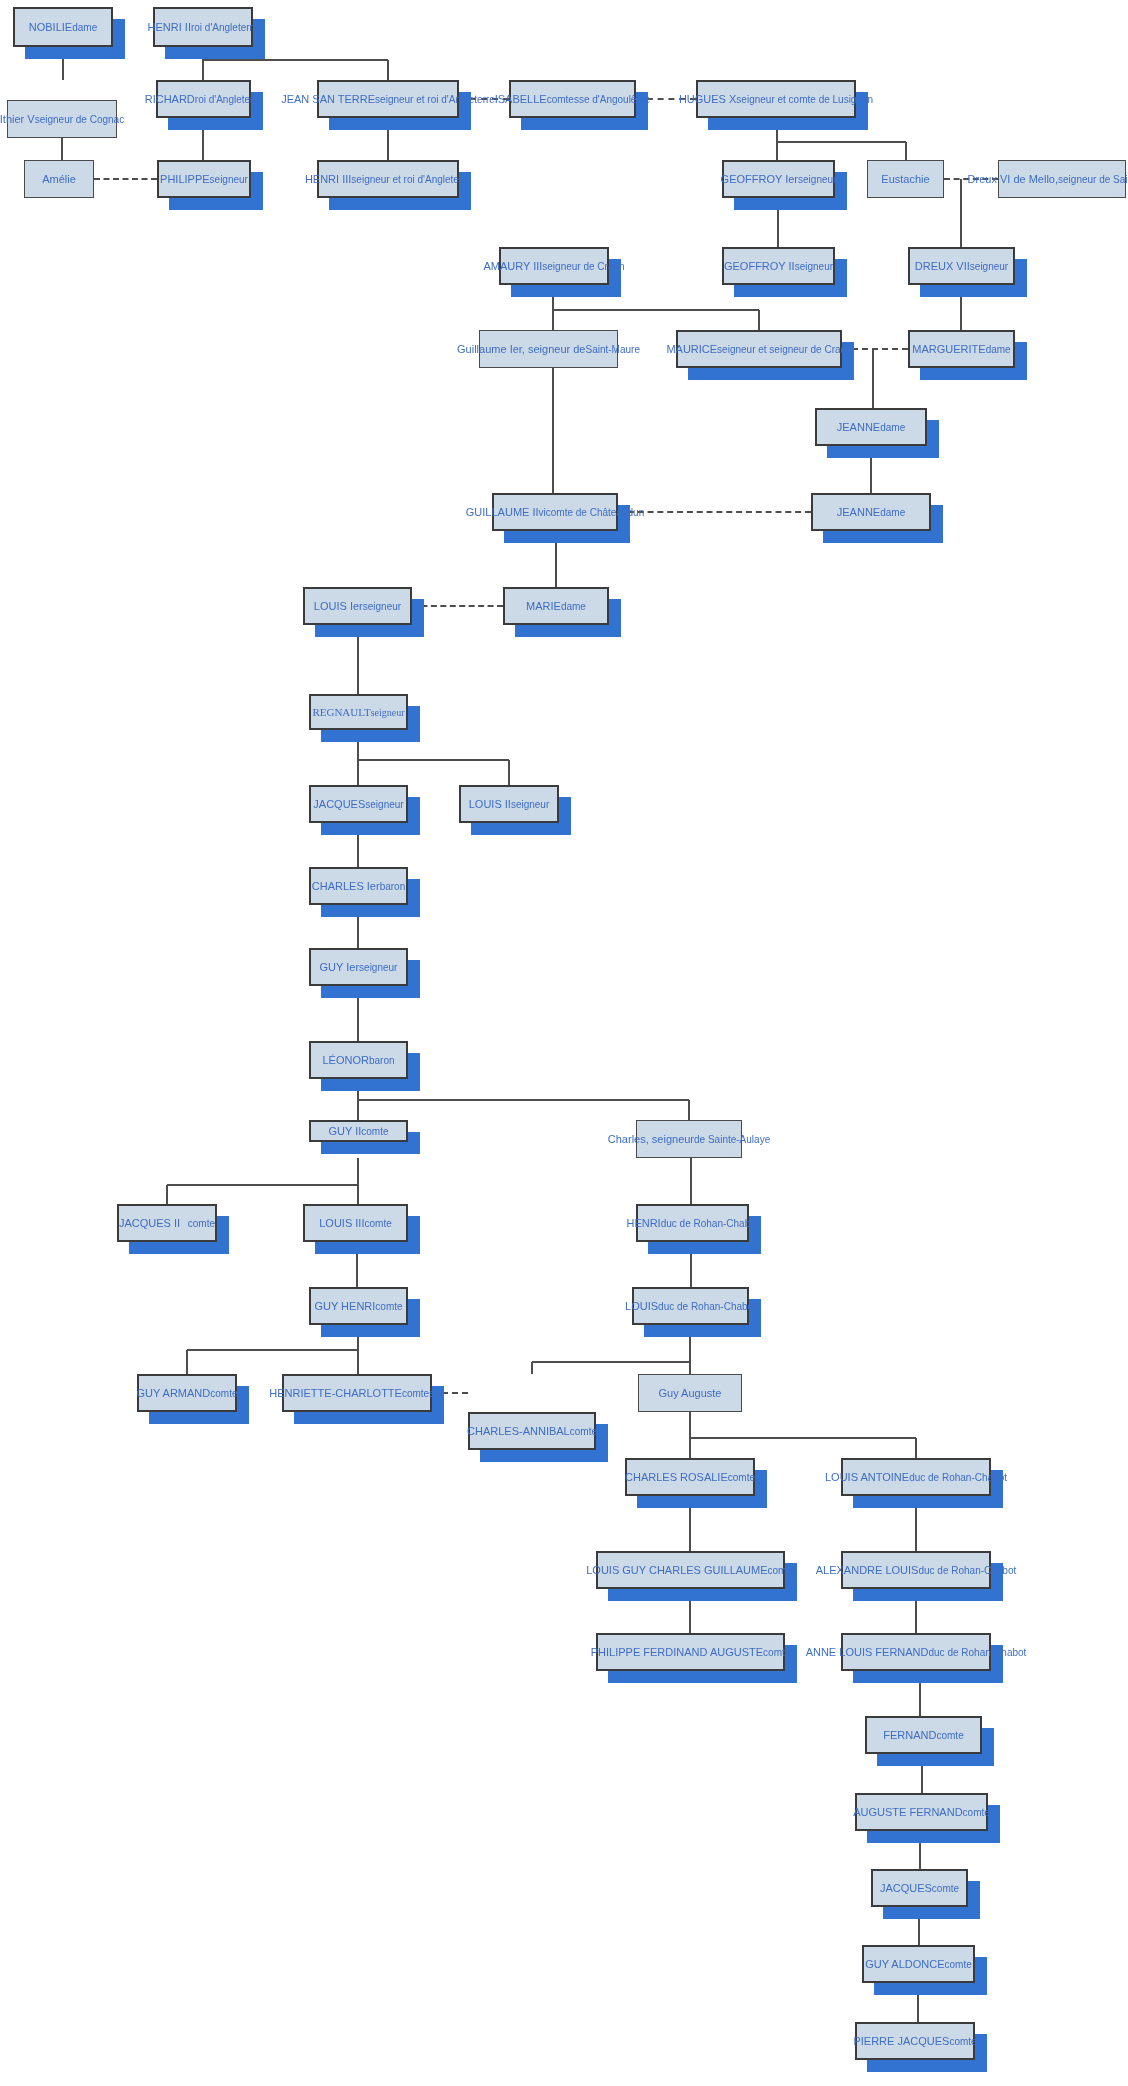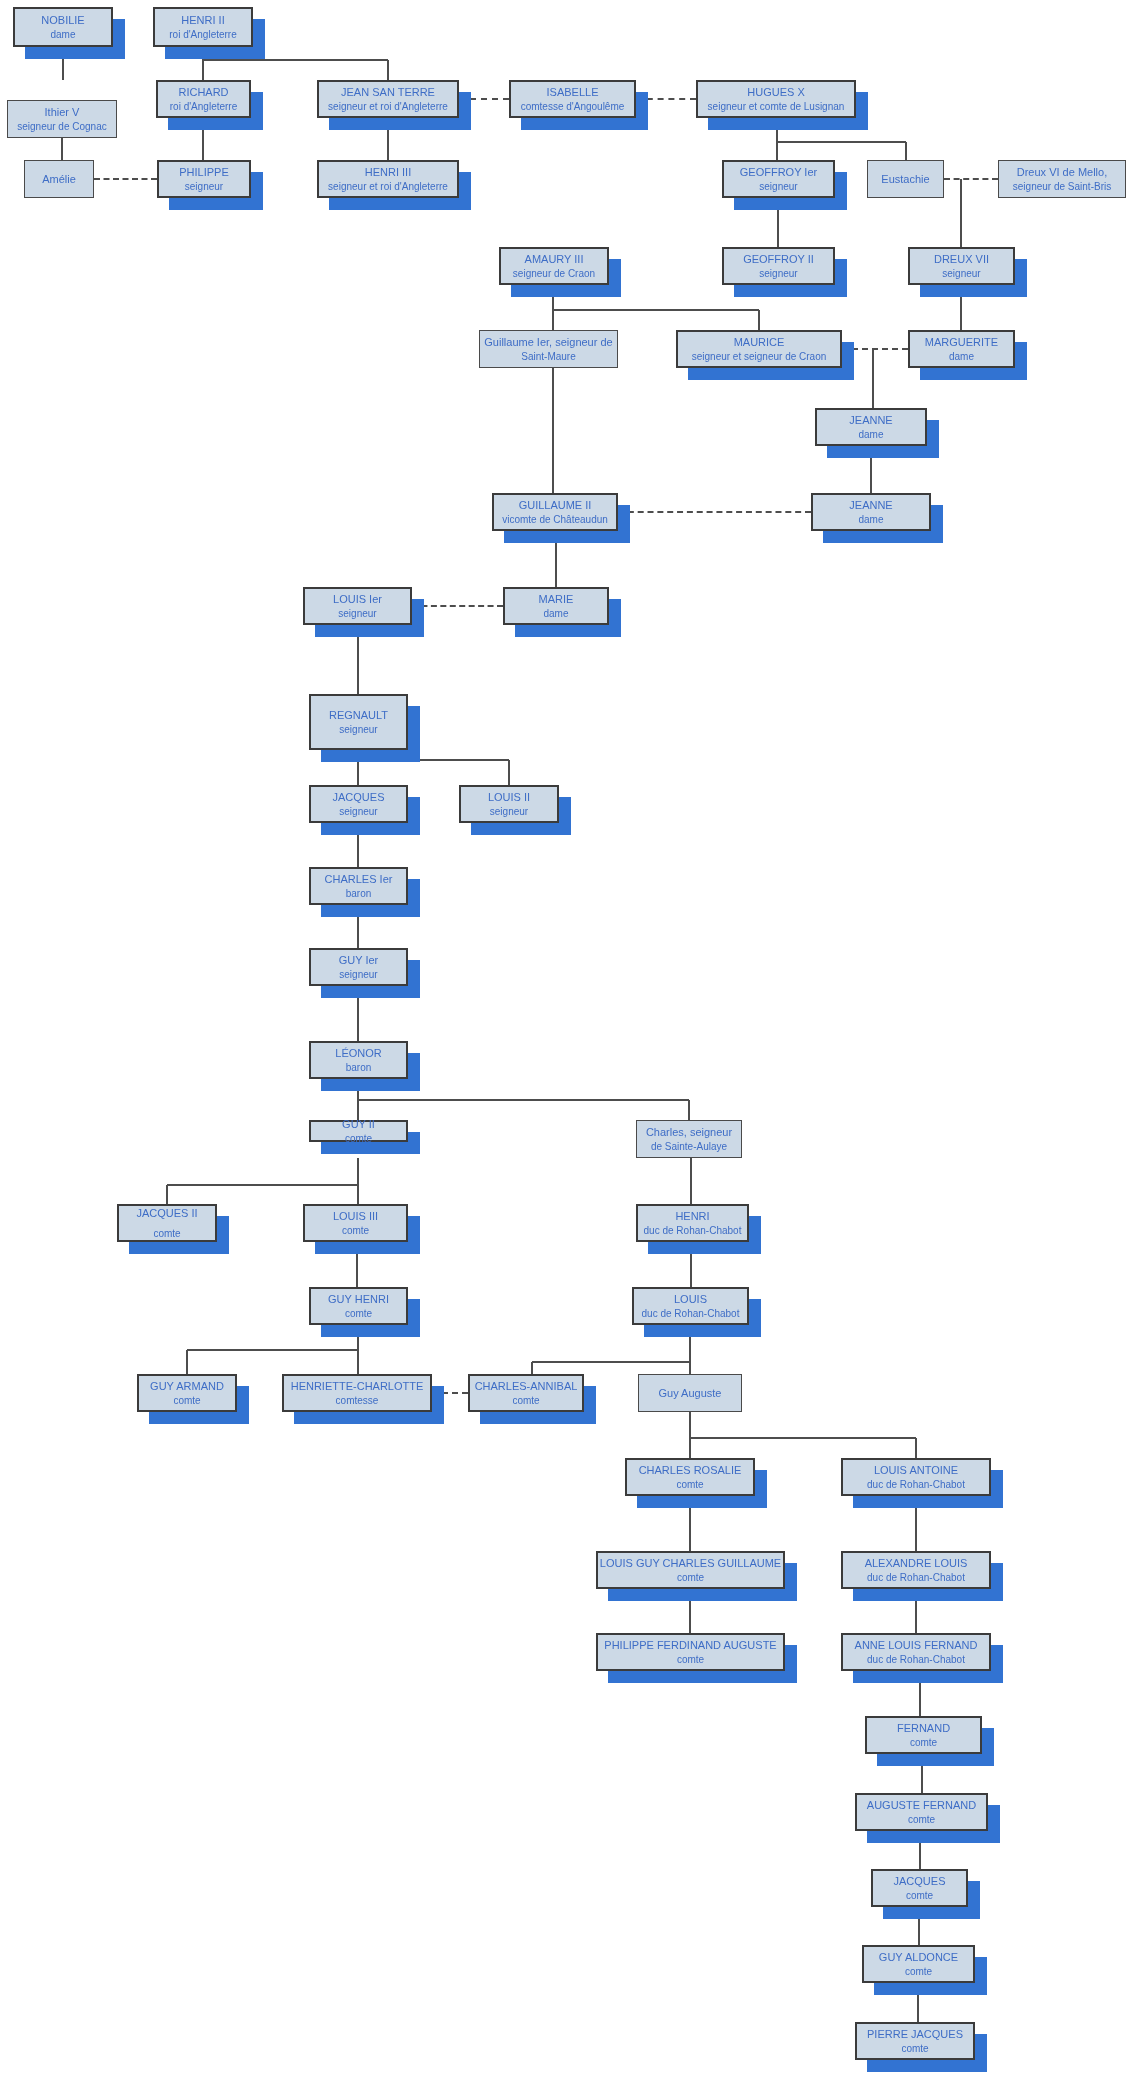--- a/index.html
+++ b/index.html
@@ -14,21 +14,20 @@
     height: 2086px;
     background: #ffffff;
     overflow: hidden;
   }
   .layer { position: absolute; left: 0; top: 0; width: 100%; height: 100%; }
   .node {
     position: absolute;
     box-sizing: border-box;
     background: #ccd9e6;
     display: flex;
-    flex-direction: column;
     justify-content: center;
     align-items: center;
     text-align: center;
     color: #3e6dc6;
     line-height: 1.3;
     z-index: 2;
   }
   .node.major {
     border: 2px solid #3b3b3b;
     box-shadow: 12px 12px 0 0 #3273d2;
@@ -198,21 +197,21 @@
         <span class="ptitle">dame</span>
       </div>
       <div class="node major" style="left: 303px; top: 587px; width: 109px; height: 38px;">
         <span class="pname">LOUIS Ier</span>
         <span class="ptitle">seigneur</span>
       </div>
       <div class="node major" style="left: 503px; top: 587px; width: 106px; height: 38px;">
         <span class="pname">MARIE</span>
         <span class="ptitle">dame</span>
       </div>
-      <div class="node major" style="left: 309px; top: 694px; width: 99px; height: 56px;">
+      <div class="node major" style="left: 309px; top: 694px; width: 99px; height: 36px; font-family: Liberation Serif, serif;">
         <span class="pname">REGNAULT</span>
         <span class="ptitle">seigneur</span>
       </div>
       <div class="node major" style="left: 309px; top: 785px; width: 99px; height: 38px;">
         <span class="pname">JACQUES</span>
         <span class="ptitle">seigneur</span>
       </div>
       <div class="node major" style="left: 459px; top: 785px; width: 100px; height: 38px;">
         <span class="pname">LOUIS II</span>
         <span class="ptitle">seigneur</span>
@@ -258,21 +257,21 @@
         <span class="ptitle">duc de Rohan-Chabot</span>
       </div>
       <div class="node major" style="left: 137px; top: 1374px; width: 100px; height: 38px;">
         <span class="pname">GUY ARMAND</span>
         <span class="ptitle">comte</span>
       </div>
       <div class="node major" style="left: 282px; top: 1374px; width: 150px; height: 38px;">
         <span class="pname">HENRIETTE-CHARLOTTE</span>
         <span class="ptitle">comtesse</span>
       </div>
-      <div class="node major" style="left: 468px; top: 1374px; width: 116px; height: 38px;">
+      <div class="node major" style="left: 468px; top: 1412px; width: 128px; height: 38px;">
         <span class="pname">CHARLES-ANNIBAL</span>
         <span class="ptitle">comte</span>
       </div>
       <div class="node minor" style="left: 638px; top: 1374px; width: 104px; height: 38px;">
         <span class="pname">Guy Auguste</span>
       </div>
       <div class="node major" style="left: 625px; top: 1458px; width: 130px; height: 38px;">
         <span class="pname">CHARLES ROSALIE</span>
         <span class="ptitle">comte</span>
       </div>

